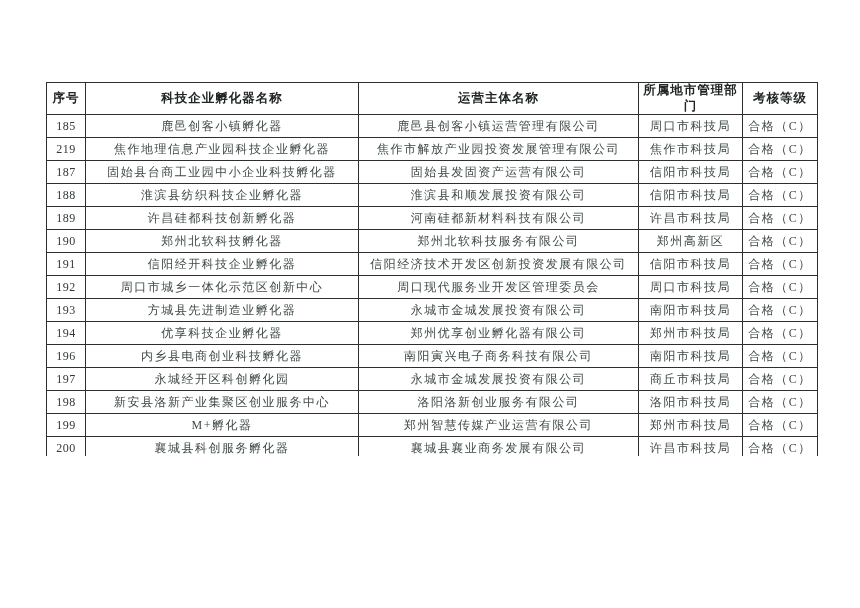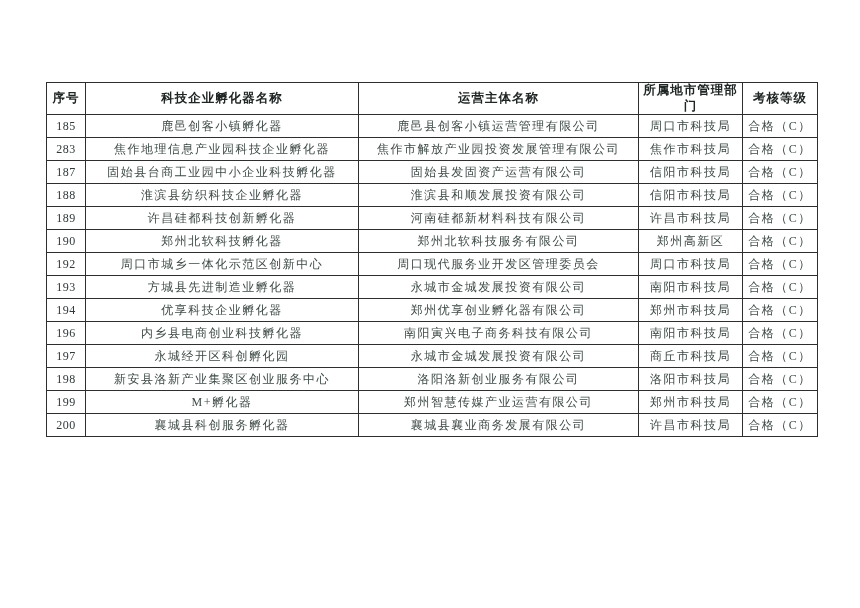--- a/index.html
+++ b/index.html
@@ -85,21 +85,21 @@
     </thead>
     <tbody id="table-body">
         <tr>
           <td class="serial">185</td>
           <td>鹿邑创客小镇孵化器</td>
           <td>鹿邑县创客小镇运营管理有限公司</td>
           <td>周口市科技局</td>
           <td>合格（C）</td>
         </tr>
         <tr>
-          <td class="serial">283</td>
+          <td class="serial">219</td>
           <td>焦作地理信息产业园科技企业孵化器</td>
           <td>焦作市解放产业园投资发展管理有限公司</td>
           <td>焦作市科技局</td>
           <td>合格（C）</td>
         </tr>
         <tr>
           <td class="serial">187</td>
           <td>固始县台商工业园中小企业科技孵化器</td>
           <td>固始县发固资产运营有限公司</td>
           <td>信阳市科技局</td>
@@ -117,20 +117,27 @@
           <td>许昌硅都科技创新孵化器</td>
           <td>河南硅都新材料科技有限公司</td>
           <td>许昌市科技局</td>
           <td>合格（C）</td>
         </tr>
         <tr>
           <td class="serial">190</td>
           <td>郑州北软科技孵化器</td>
           <td>郑州北软科技服务有限公司</td>
           <td>郑州高新区</td>
+          <td>合格（C）</td>
+        </tr>
+        <tr>
+          <td class="serial">191</td>
+          <td>信阳经开科技企业孵化器</td>
+          <td>信阳经济技术开发区创新投资发展有限公司</td>
+          <td>信阳市科技局</td>
           <td>合格（C）</td>
         </tr>
         <tr>
           <td class="serial">192</td>
           <td>周口市城乡一体化示范区创新中心</td>
           <td>周口现代服务业开发区管理委员会</td>
           <td>周口市科技局</td>
           <td>合格（C）</td>
         </tr>
         <tr>

